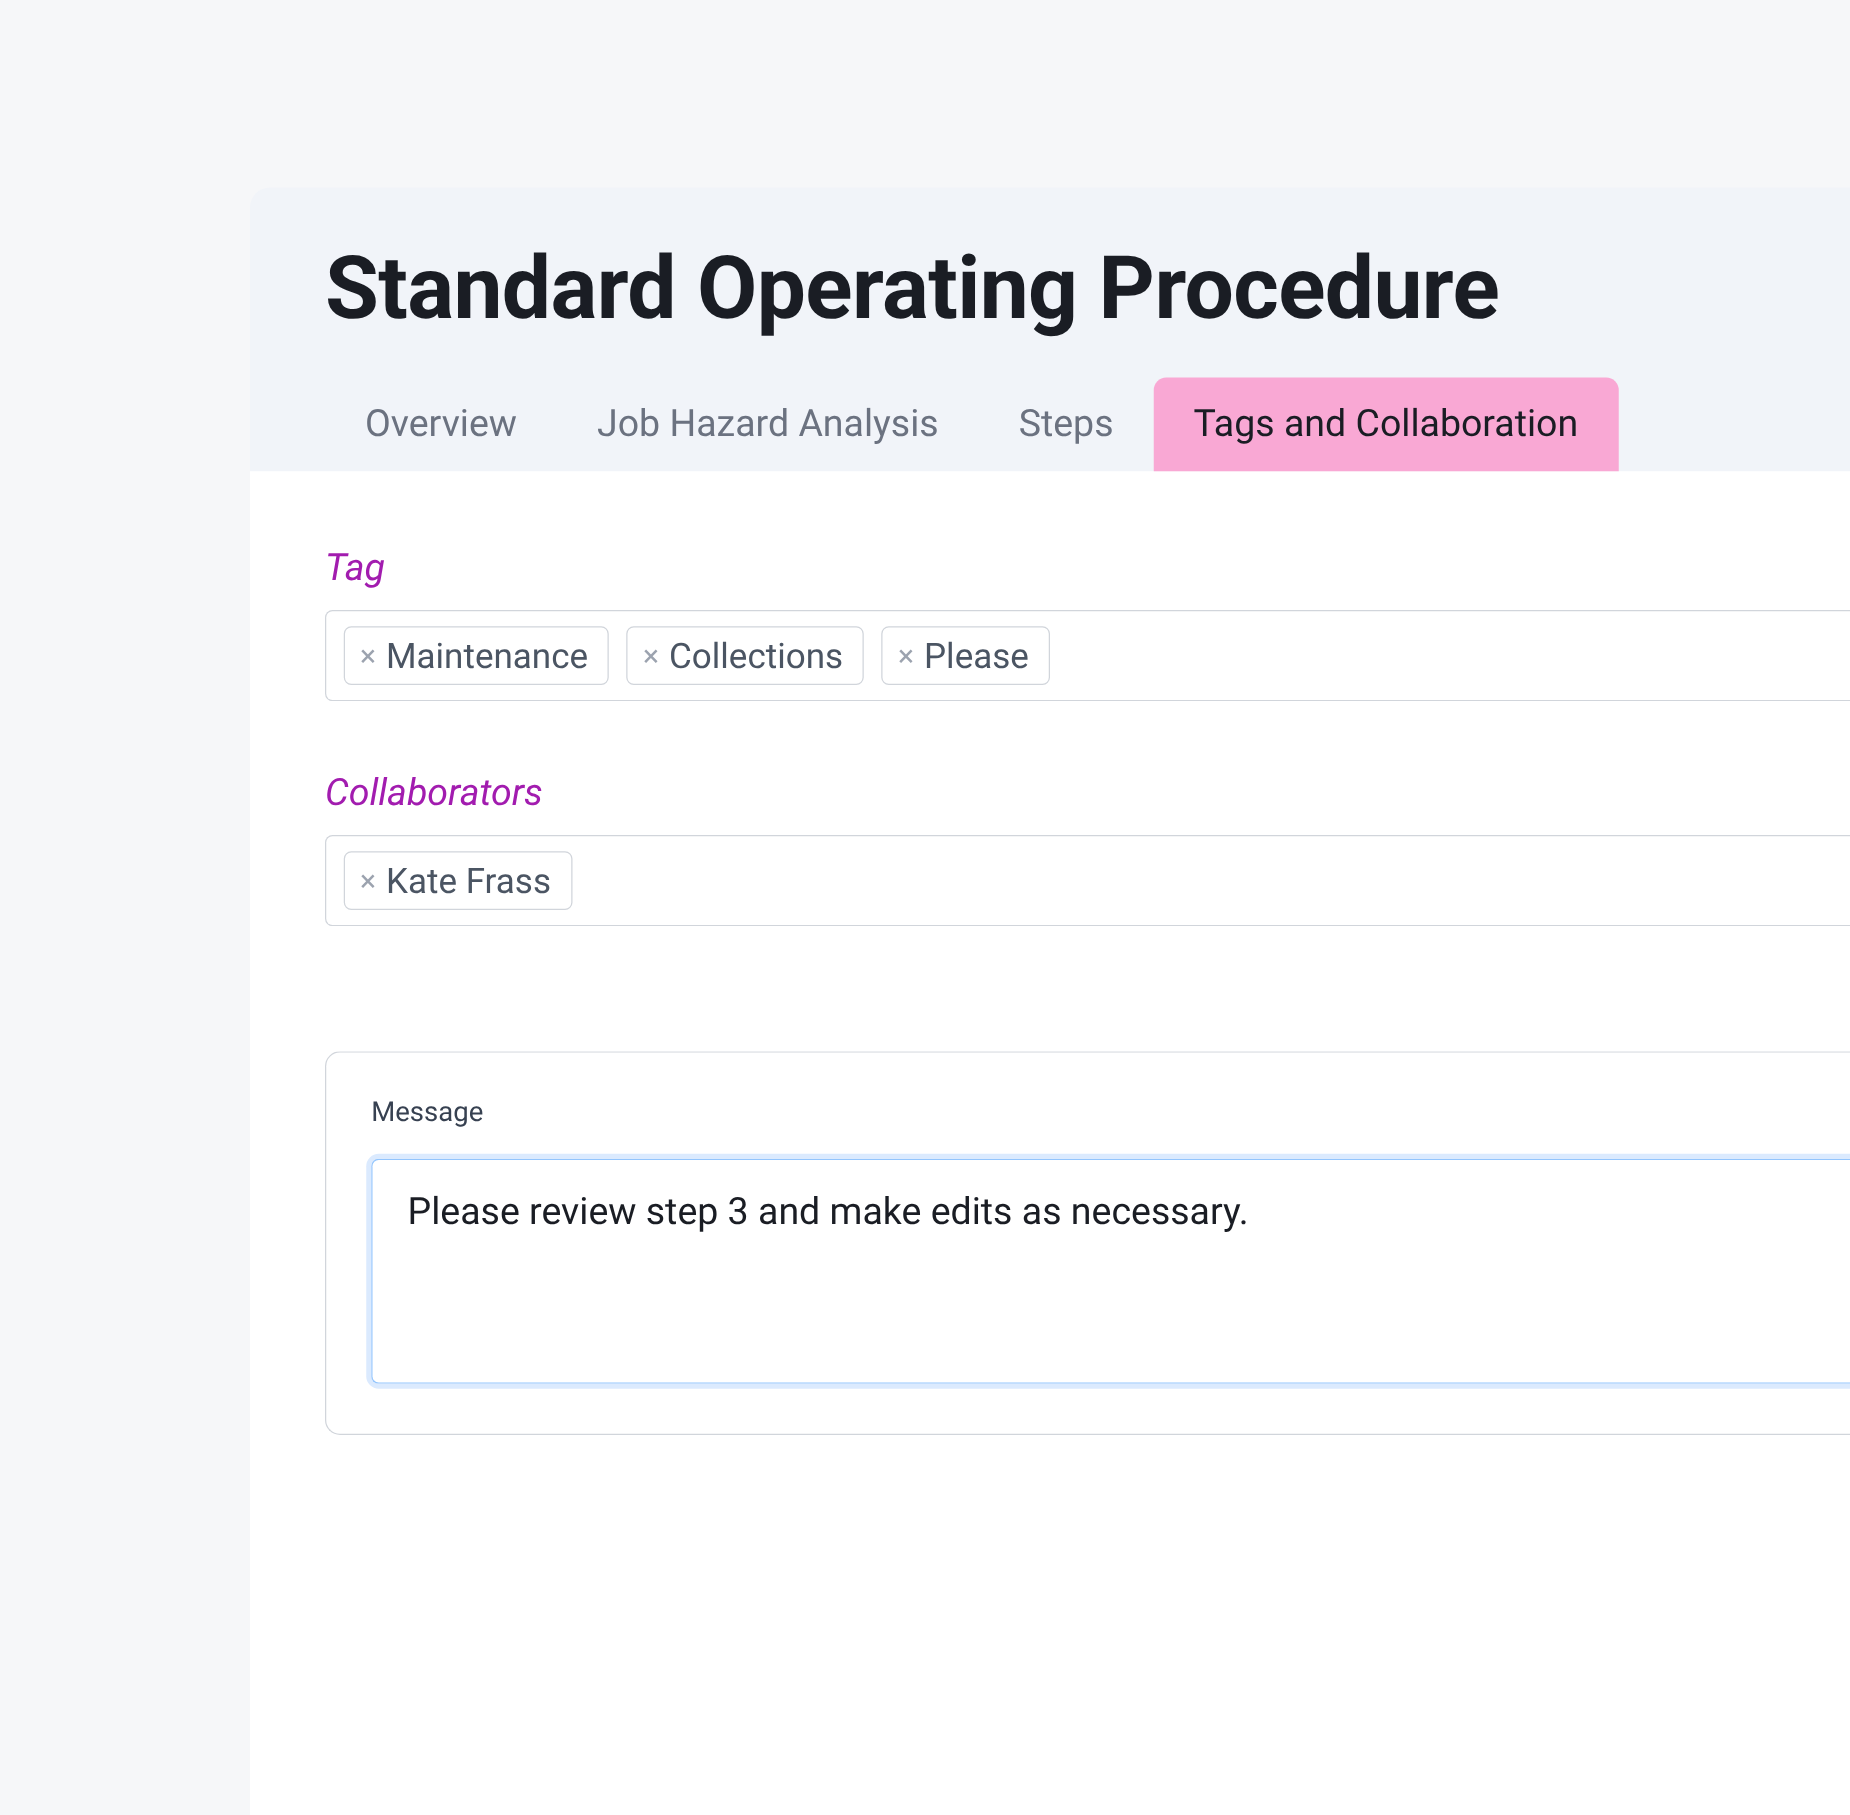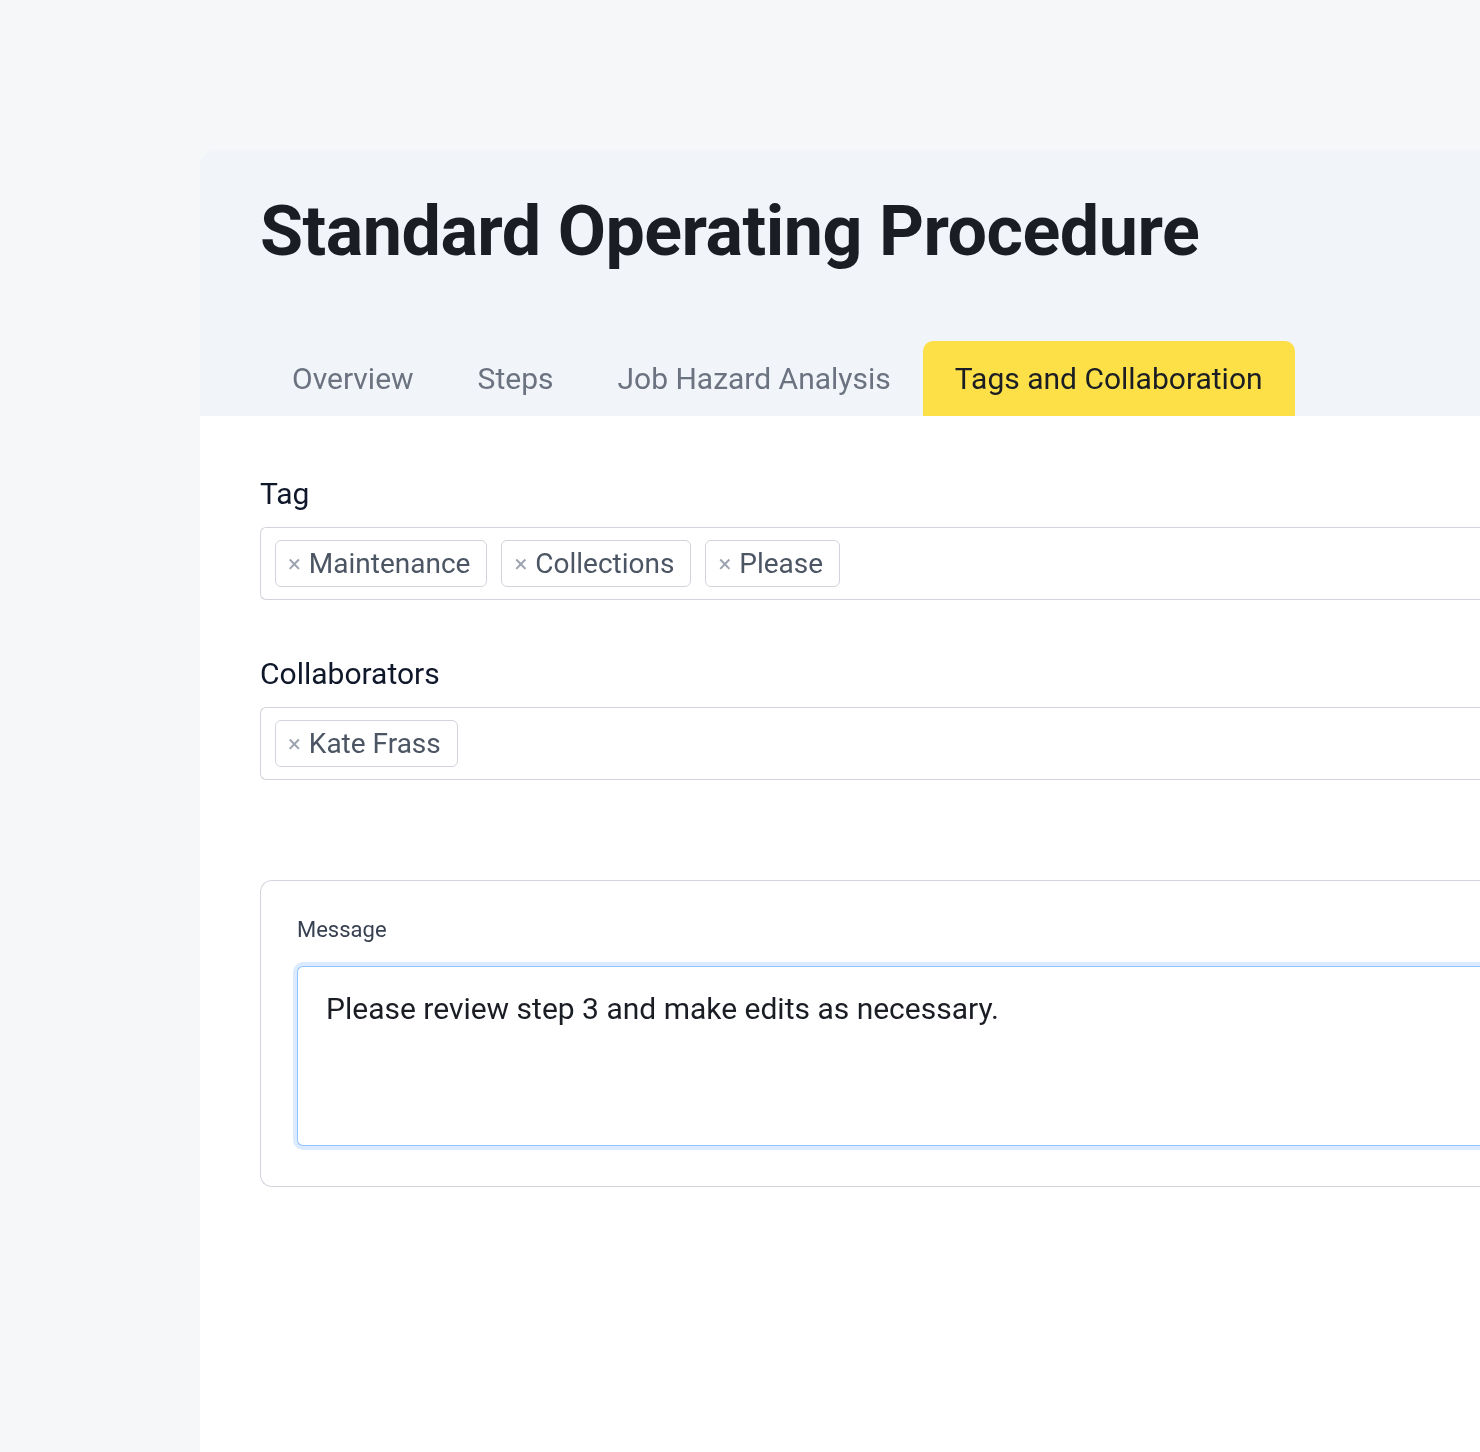--- a/index.html
+++ b/index.html
@@ -45,40 +45,40 @@
     
     .tab {
       padding: 20px 32px;
       font-size: 30px;
       color: #6b7280;
       cursor: pointer;
       border-radius: 10px 10px 0 0;
     }
     
     .tab.active {
-      background: #fde047;
+      background: #f9a8d4;
       color: #1a1d24;
-      margin-top: 39px;
     }
     
     .content {
       background: #ffffff;
       padding: 60px 0 60px 60px;
       min-height: 1100px;
     }
     
     .field-group {
       margin-bottom: 56px;
     }
     
     .field-label {
       font-size: 30px;
-      color: #0f172a;
+      color: #a21caf;
       margin-bottom: 16px;
       font-weight: 400;
+      font-style: italic;
     }
     
     .tag-input {
       border: 1px solid #d1d5db;
       border-right: none;
       border-radius: 6px 0 0 6px;
       padding: 12px 14px;
       display: flex;
       gap: 14px;
       flex-wrap: wrap;
@@ -142,22 +142,22 @@
   </style>
 </head>
 <body>
 
 <div class="panel">
   <div class="panel-header">
     <h1 class="page-title">Standard Operating Procedure</h1>
 
     <div class="tabs">
       <div class="tab">Overview</div>
+      <div class="tab">Job Hazard Analysis</div>
       <div class="tab">Steps</div>
-      <div class="tab">Job Hazard Analysis</div>
       <div class="tab active">Tags and Collaboration</div>
     </div>
   </div>
 
   <div class="content">
 
     <div class="field-group">
       <div class="field-label">Tag</div>
       <div class="tag-input">
         <span class="chip">

